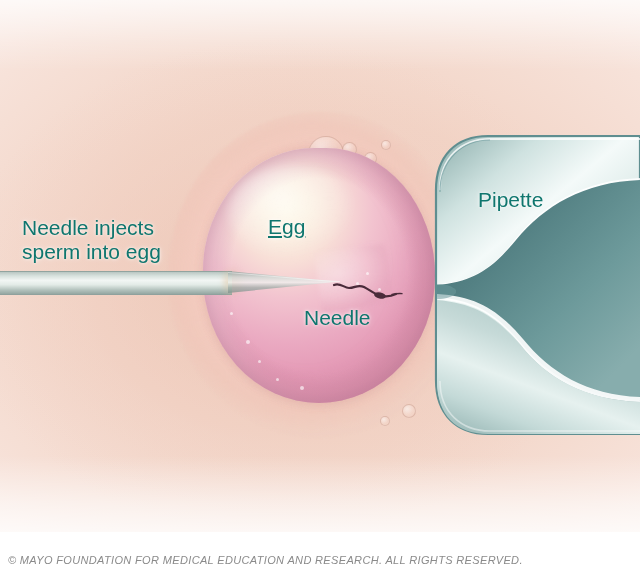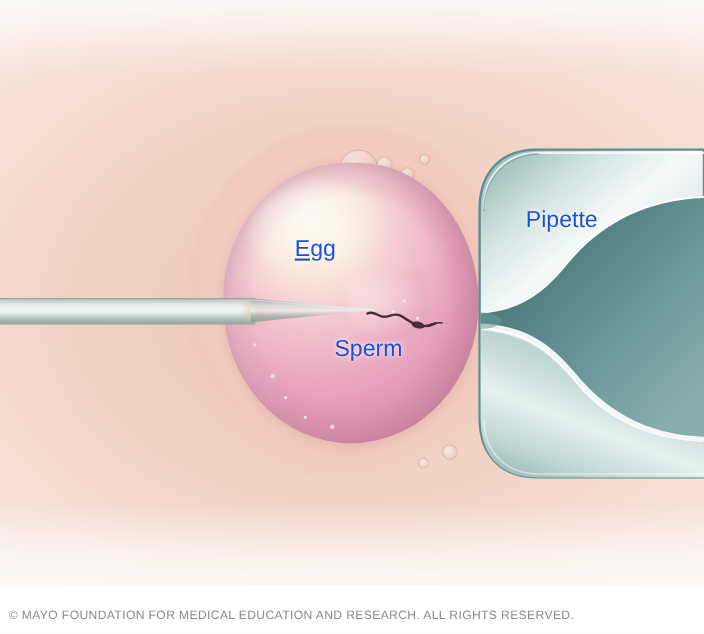--- a/index.html
+++ b/index.html
@@ -226,21 +226,21 @@
     position: absolute;
     left: 428px;
     top: 134px;
     width: 212px;
     height: 302px;
   }
 
   
   .label {
     position: absolute;
-    color: #1d4ed8;
+    color: #0f766e;
     font-family: "Liberation Sans", sans-serif;
     font-weight: 400;
     white-space: pre;
     line-height: 1.12;
     text-shadow:
       0 0 3px rgba(255,255,255,0.85),
       0 0 6px rgba(255,255,255,0.6);
   }
   #label-needle {
     left: 22px;
@@ -273,20 +273,21 @@
   }
   .footer-text {
     position: absolute;
     left: 8px;
     bottom: 10px;
     font-family: "Liberation Sans", sans-serif;
     font-size: 11px;
     letter-spacing: 0.35px;
     color: #8a8a8a;
     white-space: nowrap;
+    font-style: italic;
   }
 </style>
 </head>
 <body>
 
 <div id="figure">
 
   <div class="bg-wash"></div>
   <div class="bg-wash-2"></div>
 
@@ -384,21 +385,23 @@
     <path d="M212,5 L62,5 C33,5 12,24 12,56" fill="none" stroke="rgba(255,255,255,0.75)" stroke-width="2"></path>
 
     <path d="M212,297 L62,297 C33,297 12,278 12,247" fill="none" stroke="rgba(255,255,255,0.45)" stroke-width="1.6"></path>
 
     <path d="M12,58 C12,26 34,6 62,6" fill="none" stroke="#6f9c9e" stroke-width="1.2" opacity="0.7"></path>
   </svg>
 
   <div class="bg-fade-bottom"></div>
   <div class="bg-fade-top"></div>
 
+  <div class="label" id="label-needle">Needle injects
+sperm into egg</div>
   <div class="label" id="label-egg">Egg</div>
-  <div class="label" id="label-sperm">Sperm</div>
+  <div class="label" id="label-sperm">Needle</div>
   <div class="label" id="label-pipette">Pipette</div>
 
   <div class="footer">
     <div class="footer-text">© MAYO FOUNDATION FOR MEDICAL EDUCATION AND RESEARCH. ALL RIGHTS RESERVED.</div>
   </div>
 
 </div>
 
 </body></html>

